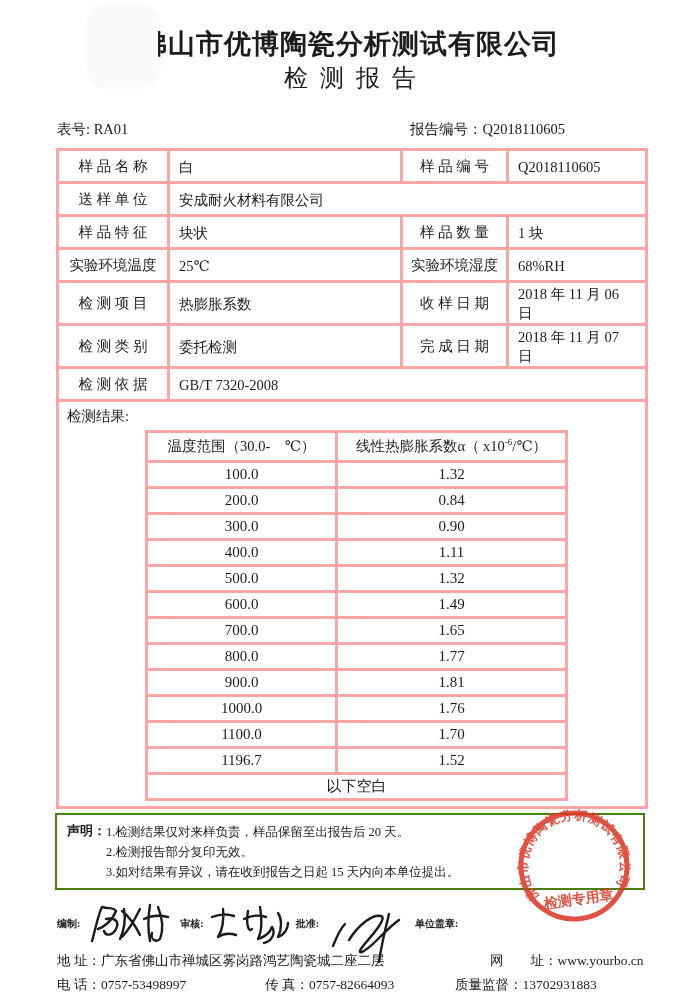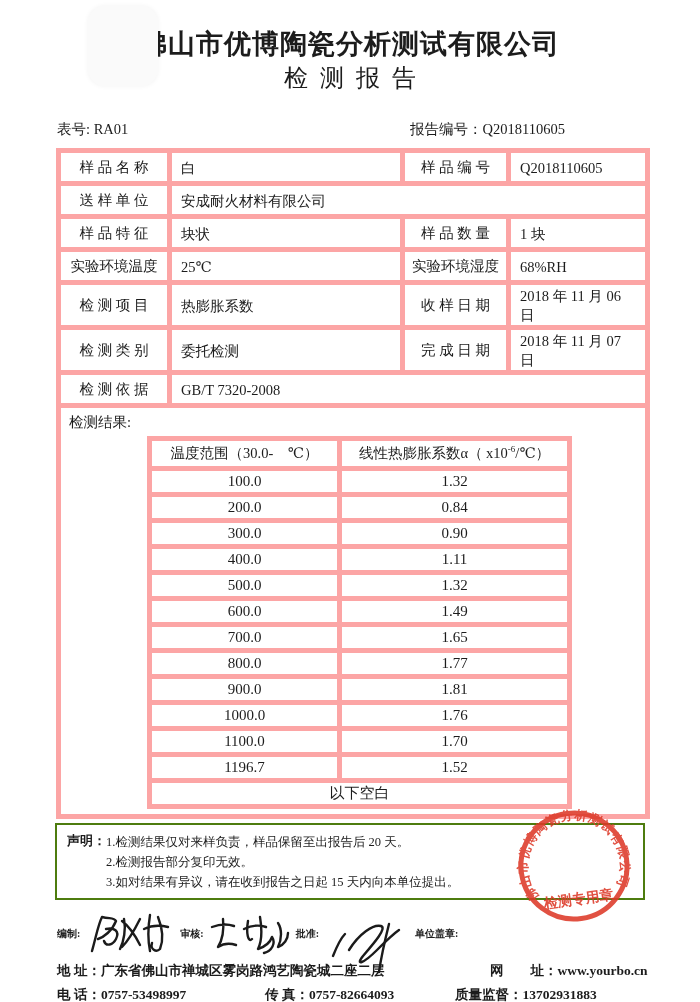--- a/index.html
+++ b/index.html
@@ -32,21 +32,21 @@
   .meta-row {
     position: relative;
     margin-top: 26px;
     height: 22px;
     font-size: 14.5px;
   }
   .meta-form-no { position: absolute; left: 57px; }
   .meta-report-no { position: absolute; left: 410px; }
 
   table { border-collapse: collapse; table-layout: fixed; }
-  td { border: 5px solid #fca5a5; }
+  td { border: 3px solid #fca5a5; }
 
   .info-table {
     margin: 6px 0 0 56px;
     width: 589px;
     font-size: 14.5px;
   }
   .info-table td { height: 33px; }
   td.lbl { text-align: center; padding: 0 4px; }
   td.val { text-align: left; padding: 2px 8px 0 9px; }
 
@@ -81,21 +81,21 @@
   }
   .sig { flex: 0 0 auto; }
   .sig svg { display: block; }
   .sig-approved { margin-top: 26px; }
 
   .footer-line {
     position: relative;
     margin-left: 57px;
     height: 24px;
     font-size: 13.5px;
-    font-weight: bold;
+    font-weight: normal;
   }
   .fl-abs-490 { position: absolute; left: 433px; top: 0; }
   .fl-abs-265 { position: absolute; left: 208px; top: 0; }
   .fl-abs-455 { position: absolute; left: 398px; top: 0; }
 
   .stamp {
     position: absolute;
     left: 512px; top: 804px;
     transform: rotate(-8deg);
     opacity: 0.88;

